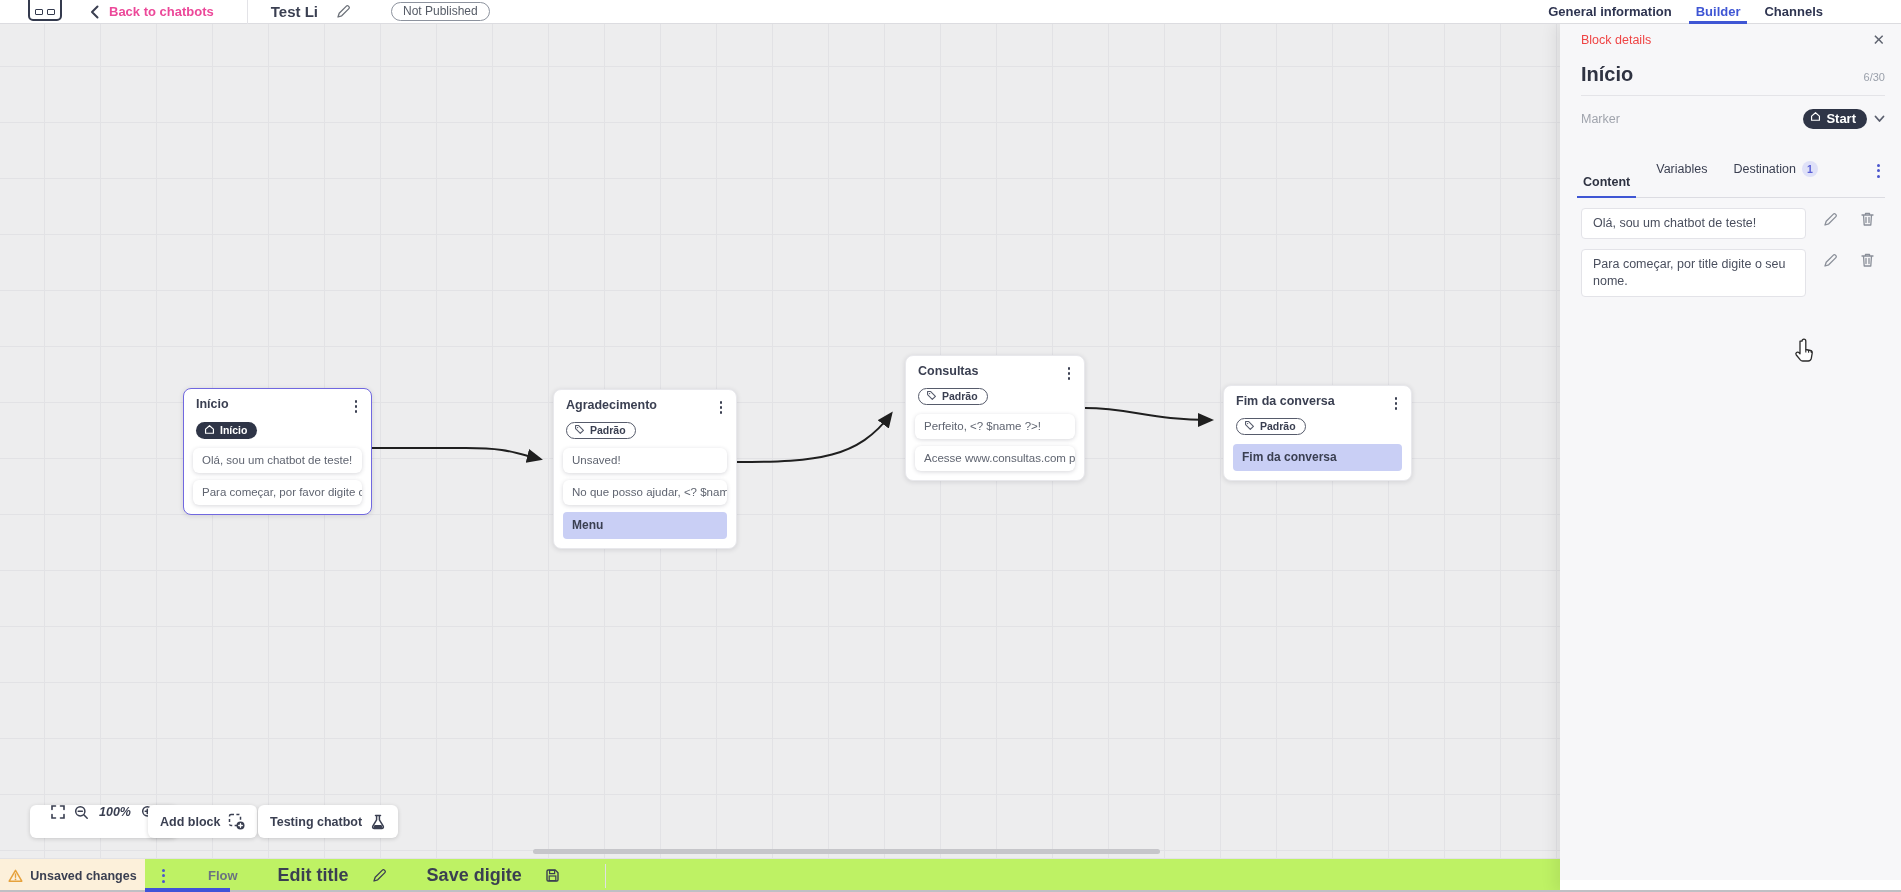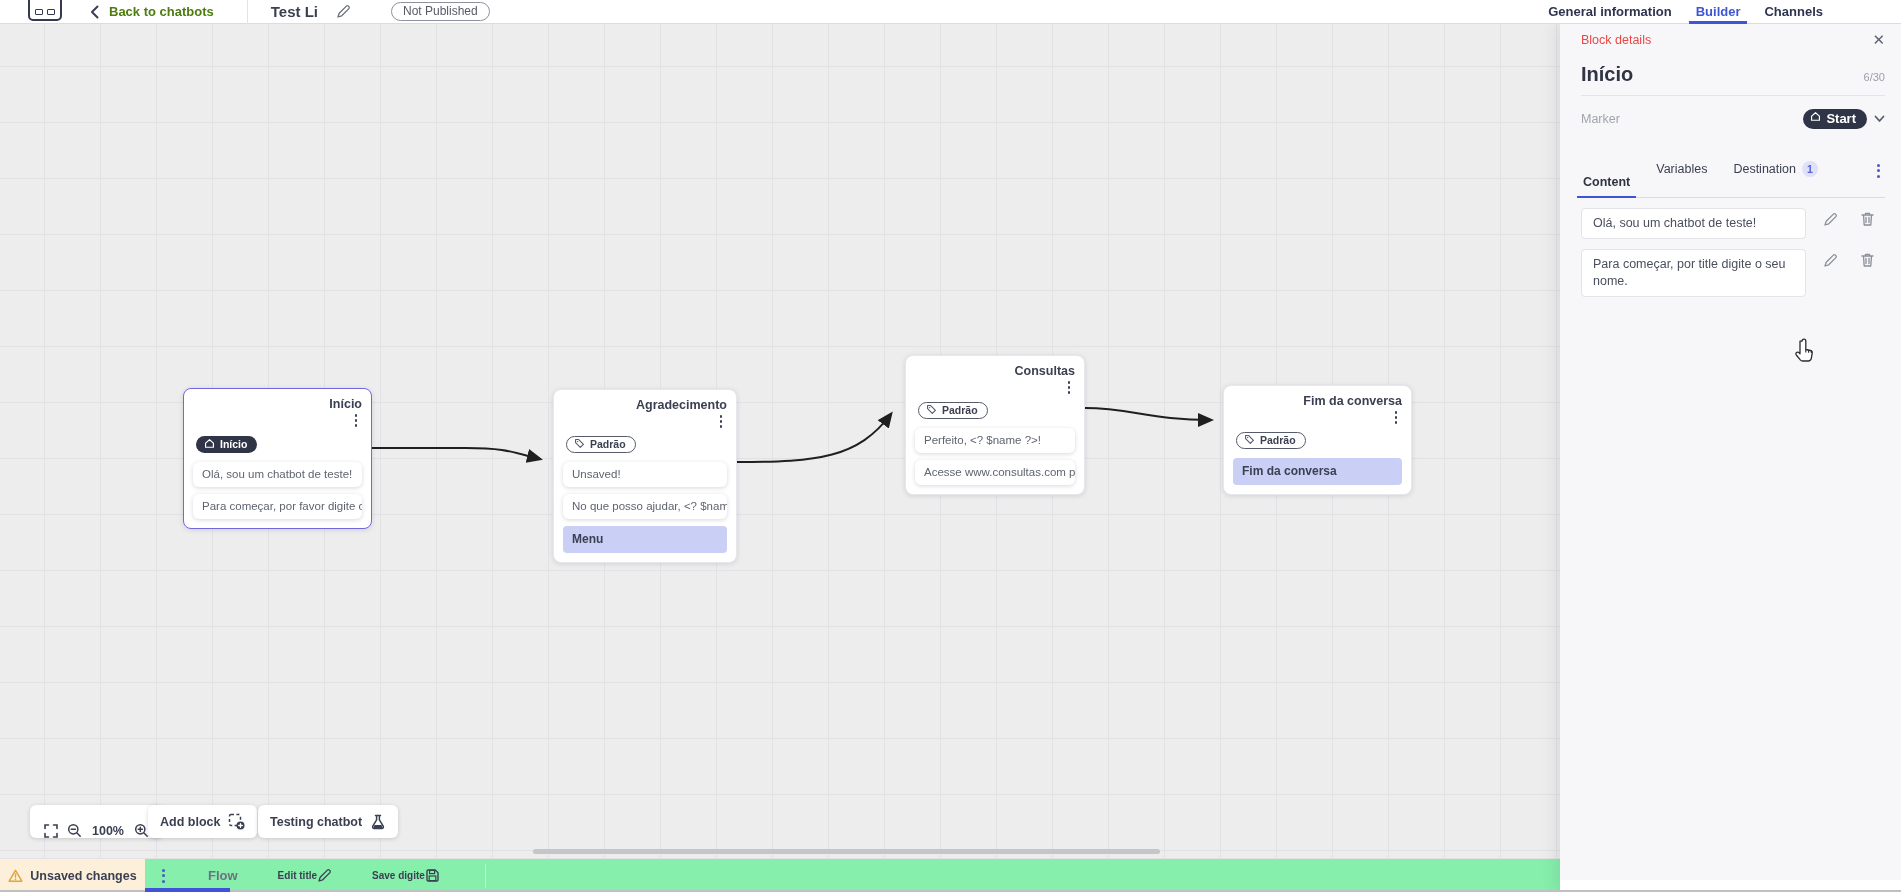--- a/index.html
+++ b/index.html
@@ -4,50 +4,50 @@
 <style>
   * { margin:0; padding:0; box-sizing:border-box; }
   html,body { width:1901px; height:892px; overflow:hidden; font-family:"Liberation Sans", sans-serif; background:#fff; }
 
   
   .topbar{position:fixed;top:0;left:0;width:1901px;height:24px;background:#fff;border-bottom:1px solid #dcdce0;z-index:30;display:flex;justify-content:space-between;align-items:center;overflow:visible;}
   .topbar-left{display:flex;align-items:center;padding-left:28px;height:100%;}
   .logo{width:34px;height:26px;border:2px solid #343a4e;border-radius:5px;margin-top:-8px;position:relative;background:#fff;}
   .logo i{position:absolute;bottom:4px;left:5px;width:8px;height:6px;border:1.5px solid #343a4e;border-radius:1px;}
   .logo i + i{left:17px;}
-  .back-btn{display:flex;align-items:center;gap:10px;background:none;border:none;margin-left:28px;font-family:inherit;font-size:13px;font-weight:700;color:#4d7c0f;cursor:pointer;}
+  .back-btn{display:flex;align-items:center;gap:10px;background:none;border:none;margin-left:28px;font-family:inherit;font-size:13px;font-weight:700;color:#ec4899;cursor:pointer;}
   .vdiv{width:1px;height:24px;background:#e3e3e7;margin-left:33px;}
   .bot-title{font-size:15px;font-weight:600;color:#3a3f51;margin-left:23px;}
   .icon-btn{background:none;border:none;cursor:pointer;display:inline-flex;align-items:center;color:#6b7078;}
   .title-pencil{margin-left:18px;}
   .status-pill{margin-left:40px;border:1.5px solid #8d939e;border-radius:11px;padding:1px 11px 2px;font-size:12px;color:#555b66;white-space:nowrap;}
   .topbar-tabs{display:flex;align-items:center;gap:24px;margin-right:78px;height:100%;}
   .top-tab{position:relative;background:none;border:none;font-family:inherit;font-size:13px;font-weight:600;color:#2e3450;cursor:pointer;height:100%;display:flex;align-items:center;}
   .top-tab.active{color:#3f56d4;}
   .top-tab.active::after{content:"";position:absolute;left:-7px;right:-7px;bottom:-1px;height:3px;background:#3f56d4;}
 
   
   .canvas{position:fixed;top:24px;left:0;width:1560px;height:834px;background-color:#ededee;
     background-image:linear-gradient(#e2e2e5 1.5px, transparent 1.5px),linear-gradient(90deg,#e2e2e5 1.5px, transparent 1.5px);
     background-size:56px 56px;background-position:-12px -14px;}
   .edges{position:absolute;inset:0;pointer-events:none;}
 
   .node{position:absolute;background:#fff;border:1px solid #e8e8ec;border-radius:8px;box-shadow:0 1px 5px rgba(40,40,60,.14);padding:8px 9px 9px;}
   .node.selected{border:1.5px solid #7168e0;}
-  .node-head{display:flex;justify-content:space-between;align-items:flex-end;flex-direction:column;}
+  .node-head{display:flex;justify-content:space-between;align-items:flex-start;}
   .node-title{font-size:12.5px;font-weight:700;color:#3a3f51;padding-left:3px;}
   .kebab{display:flex;flex-direction:column;gap:2.5px;align-items:center;background:none;border:none;cursor:pointer;padding:3px 5px;}
   .kebab i{width:2.5px;height:2.5px;border-radius:50%;background:#3a3f51;}
   .kebab.blue i{background:#4a55cd;width:3px;height:3px;}
   .badge-dark{display:inline-flex;align-items:center;gap:5px;background:#2f3547;color:#fff;border-radius:999px;padding:2px 10px 3px 8px;font-size:10.5px;font-weight:700;margin:6px 0 2px 3px;}
   .tag-pill{display:inline-flex;align-items:center;gap:5px;border:1.5px solid #565b6b;border-radius:999px;padding:1px 9px 2px 7px;font-size:10.5px;font-weight:600;color:#3a3f51;background:#fff;margin:5px 0 2px 3px;}
   .msg{background:#fff;border-radius:6px;box-shadow:0 1px 4px rgba(40,40,60,.18);padding:6px 9px 7px;font-size:11.5px;color:#5f6470;margin-top:7px;white-space:nowrap;overflow:hidden;}
   .hl{background:#c9cff5;border-radius:4px;padding:6px 9px 7px;font-size:12px;font-weight:700;color:#3a3f51;margin-top:7px;white-space:nowrap;overflow:hidden;}
 
-  .zoombar{position:absolute;left:30px;top:781px;height:33px;display:flex;align-items:flex-end;gap:5px;background:#fff;border-radius:6px;box-shadow:0 1px 4px rgba(0,0,0,.16);padding:0 12px;}
+  .zoombar{position:absolute;left:30px;top:781px;height:33px;display:flex;align-items:flex-start;gap:5px;background:#fff;border-radius:6px;box-shadow:0 1px 4px rgba(0,0,0,.16);padding:0 19px;font-style:italic;}
   .zoombar .zoom-pct{font-size:12.5px;font-weight:700;color:#3a3f51;margin:0 3px;}
   .canvas-btn{position:absolute;top:781px;height:33px;display:flex;align-items:center;gap:8px;background:#fff;border:none;border-radius:6px;box-shadow:0 1px 4px rgba(0,0,0,.16);padding:0 12px;font-family:inherit;font-size:12.5px;font-weight:700;color:#3a3f51;cursor:pointer;}
   .addblock-btn{left:148px;}
   .testing-btn{left:258px;}
   .tool-ic{display:inline-flex;align-items:center;color:#3a3f51;background:none;border:none;cursor:pointer;padding:0 2px;}
   .hscrollbar{position:absolute;left:533px;top:825px;width:627px;height:5px;border-radius:3px;background:#c6c6ca;cursor:pointer;}
 
   
   .panel{position:fixed;top:24px;right:0;width:341px;bottom:0;background:#f7f7f9;box-shadow:-6px 0 14px rgba(0,0,0,.07);z-index:25;}
   .panel::after{content:"";position:absolute;left:0;right:0;bottom:2px;height:10px;background:#fff;}
@@ -69,26 +69,26 @@
   .ptab-badge{display:inline-flex;align-items:center;justify-content:center;width:16px;height:16px;border-radius:50%;background:#dfe1f8;color:#5a60d6;font-size:10.5px;font-weight:700;}
   .panel-tabs .kebab{margin-left:auto;}
   .content-row{display:flex;align-items:flex-start;margin-top:10px;}
   .content-row:first-of-type{margin-top:29px;}
   .content-card{width:225px;background:#fff;border:1px solid #e3e3e8;border-radius:4px;padding:6px 11px 7px;font-size:12.5px;color:#4a4f5e;line-height:1.3;}
   .row-icons{display:flex;gap:22px;margin-left:17px;margin-top:3px;}
   .row-icons .icon-btn{color:#8a8f99;}
   .add-content-btn{margin-top:24px;width:100%;height:43px;border:1px dashed #9aa0ab;border-radius:3px;background:none;font-family:inherit;font-size:12.5px;color:#3a3f51;cursor:pointer;display:flex;align-items:center;justify-content:center;}
 
   
-  .bottombar{position:fixed;bottom:0;left:0;width:1560px;height:34px;background:#86efac;border-top:1px solid #e2e2e6;z-index:20;display:flex;align-items:center;}
+  .bottombar{position:fixed;bottom:0;left:0;width:1560px;height:34px;background:#bef264;border-top:1px solid #e2e2e6;z-index:20;display:flex;align-items:center;}
   .unsaved{width:145px;height:100%;background:#fcf0da;display:flex;align-items:center;justify-content:center;gap:7px;font-size:12.5px;font-weight:700;color:#3a3f51;}
   .bb-kebab{margin-left:12px;}
   .flow-tab{margin-left:14px;padding:0 24px;background:none;border:none;font-family:inherit;font-size:13px;font-weight:700;color:#6b7280;cursor:pointer;}
   .flow-underline{position:fixed;left:145px;bottom:0;width:85px;height:4px;background:#4053d8;z-index:45;}
-  .bb-btn{display:flex;align-items:center;gap:0;background:none;border:none;font-family:inherit;font-size:10px;font-weight:600;color:#3a3f51;cursor:pointer;}
+  .bb-btn{display:flex;align-items:center;gap:23px;background:none;border:none;font-family:inherit;font-size:18px;font-weight:600;color:#3a3f51;cursor:pointer;}
   .edit-title-btn{margin-left:16px;}
   .save-btn{margin-left:40px;}
   .bb-vdiv{width:1px;height:24px;background:#e0e0e4;margin-left:45px;}
   .bottom-line{position:fixed;left:0;right:0;bottom:0;height:2px;background:#bfbfc4;z-index:40;}
 
   .cursor{position:fixed;left:1793px;top:338px;z-index:60;pointer-events:none;}
   svg{display:block;}
 </style>
 </head>
 <body>

